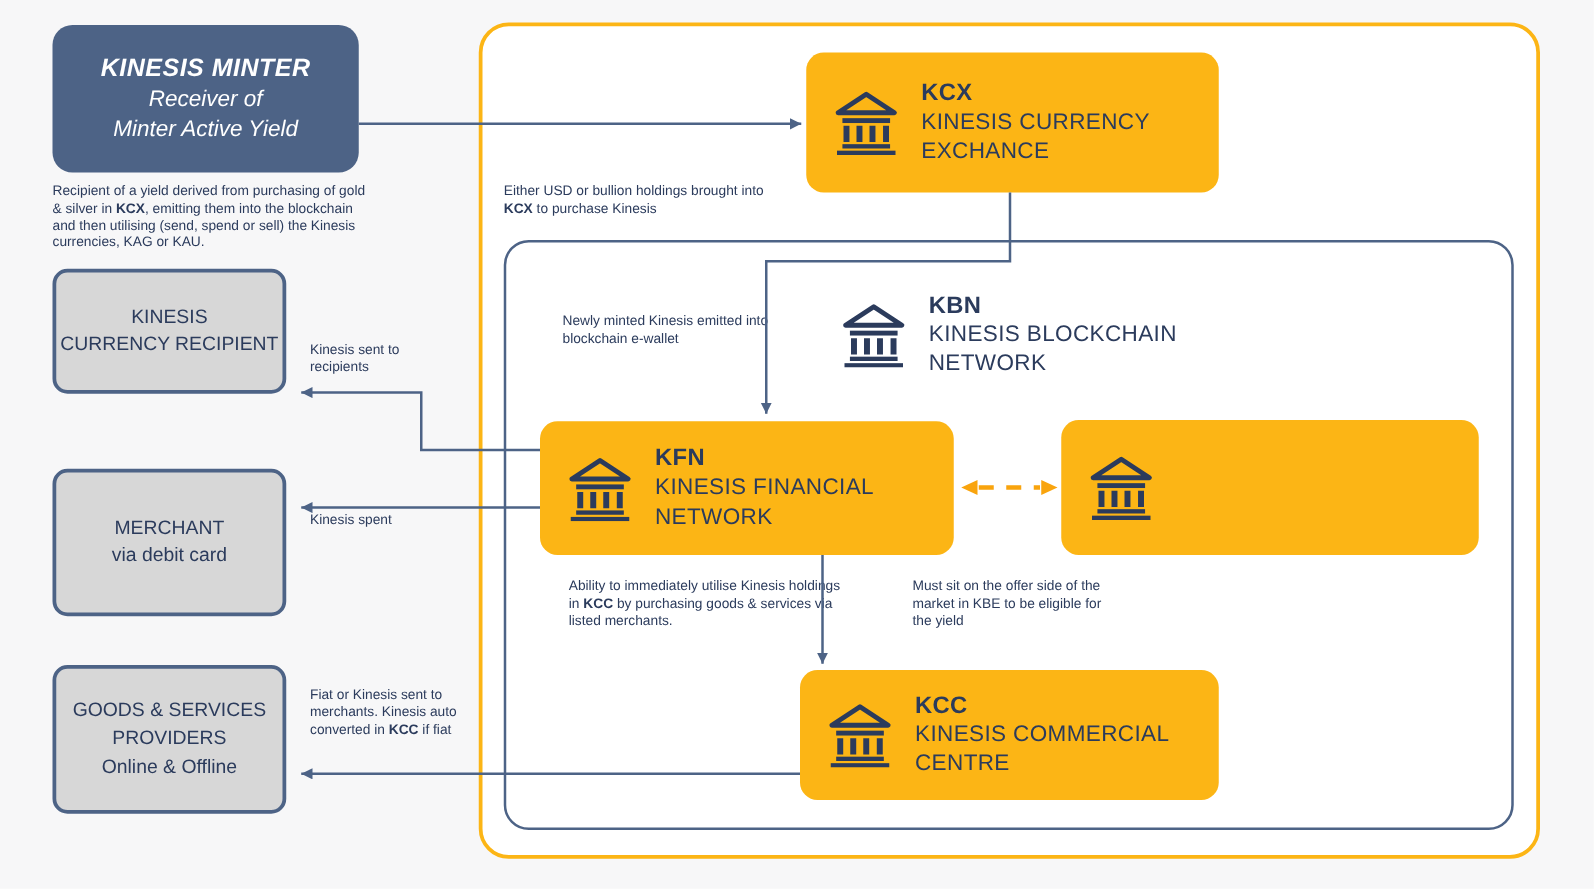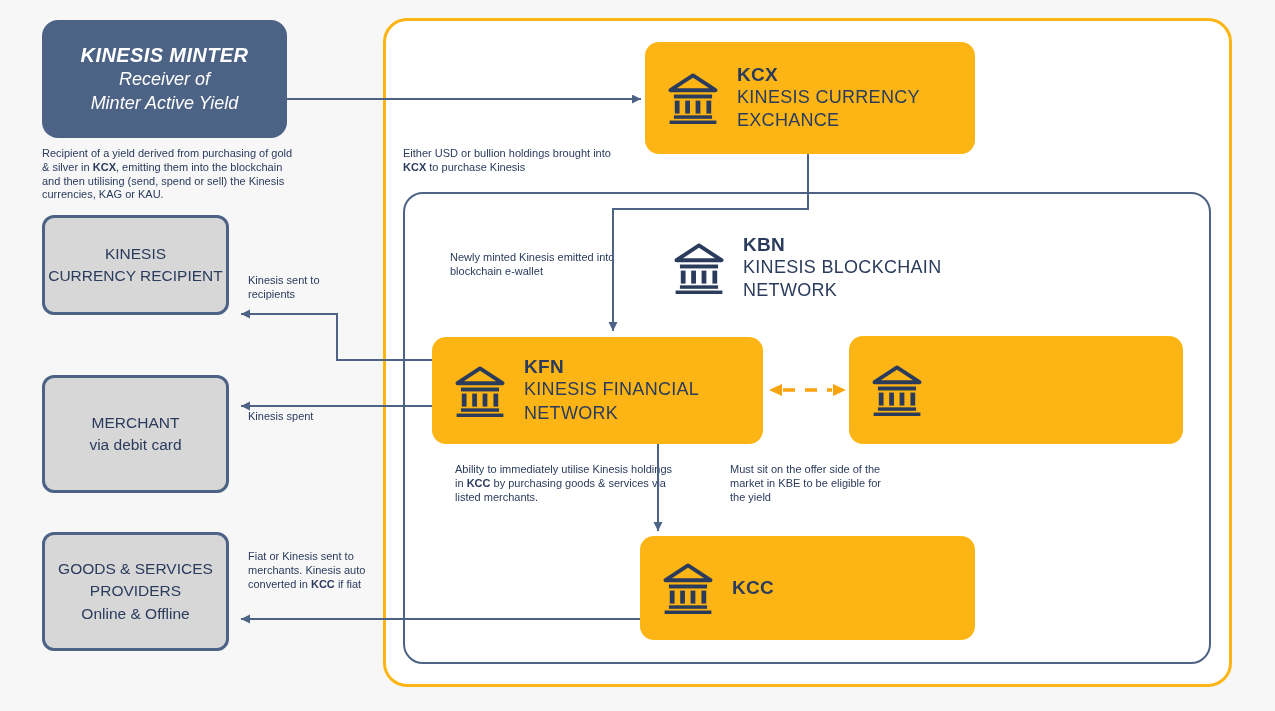--- a/index.html
+++ b/index.html
@@ -173,20 +173,21 @@
       <rect x="8" y="26" width="44" height="4.5" fill="#2B3B5C"></rect>
       <rect x="9" y="33" width="5.5" height="15" fill="#2B3B5C"></rect>
       <rect x="21" y="33" width="5.5" height="15" fill="#2B3B5C"></rect>
       <rect x="33" y="33" width="5.5" height="15" fill="#2B3B5C"></rect>
       <rect x="45.5" y="33" width="5.5" height="15" fill="#2B3B5C"></rect>
       <rect x="8" y="50" width="44" height="4" fill="#2B3B5C"></rect>
       <rect x="3" y="56" width="54" height="4" fill="#2B3B5C"></rect>
     </svg>
     <div class="node-text" style="width:228px;">
       <div class="node-code">KCC</div>
+      <div class="node-name">KINESIS COMMERCIAL CENTRE</div>
     </div>
   </div>
 
   <div class="note" style="left:403px;top:147px;width:222px;">
     <span>Either USD or bullion holdings brought into </span><b>KCX</b><span> to purchase Kinesis</span>
   </div>
   <div class="note" style="left:450px;top:251px;width:172px;">Newly minted Kinesis emitted into blockchain e-wallet</div>
   <div class="note" style="left:248px;top:274px;width:100px;">Kinesis sent to recipients</div>
   <div class="note" style="left:248px;top:410px;width:130px;">Kinesis spent</div>
   <div class="note" style="left:248px;top:550px;width:128px;">

